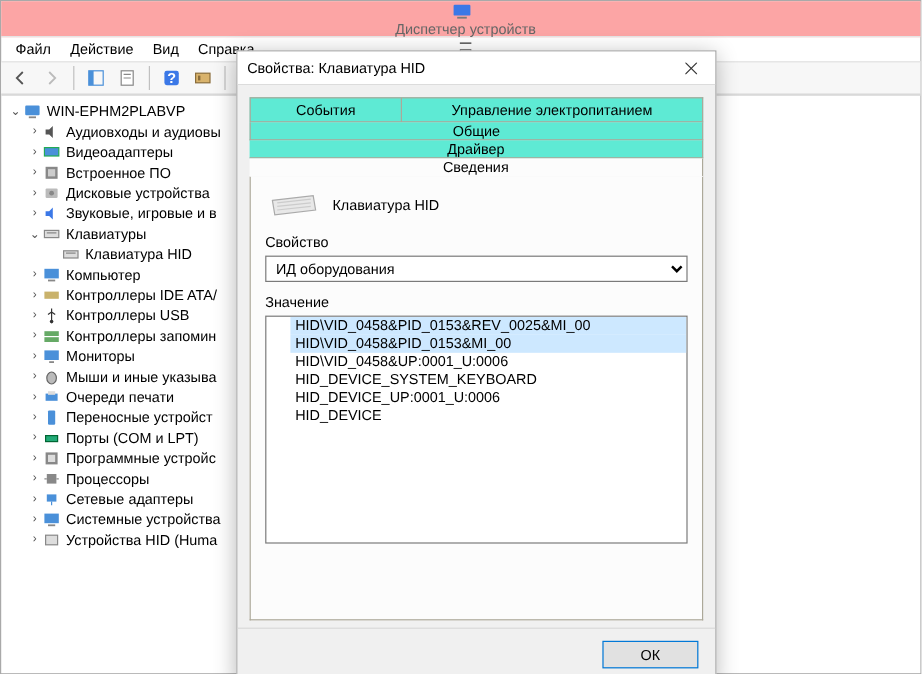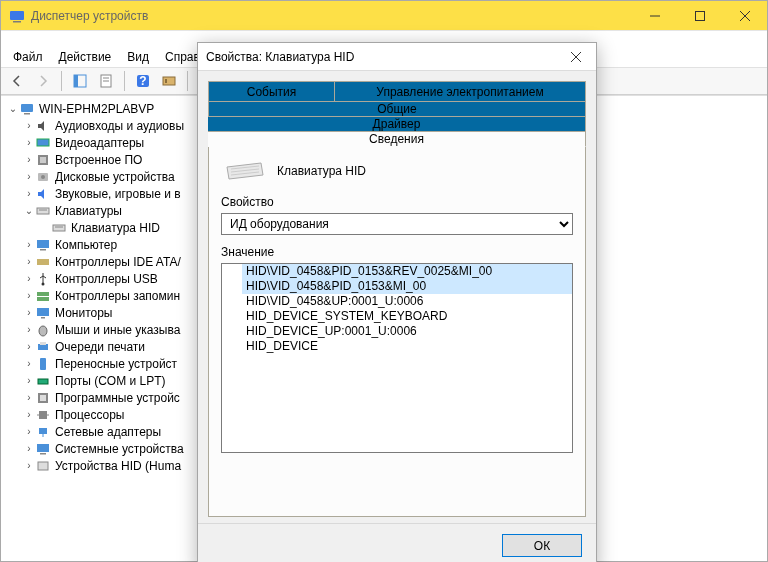--- a/index.html
+++ b/index.html
@@ -1,25 +1,25 @@
 <!DOCTYPE html>
 <html><head>
 <meta charset="utf-8">
 <style>
 * { box-sizing: border-box; margin: 0; padding: 0; font-family: "Segoe UI", Tahoma, sans-serif; font-size: 12px; }
 body { background: #fff; width: 768px; height: 562px; overflow: hidden; position: relative; }
 
 
 .main-window { width: 768px; height: 562px; border: 1px solid #a9a9a9; background: #fff; display: flex; flex-direction: column; }
-.titlebar { height: 30px; background: #fde047; display: flex; align-items: center; padding: 0 0 0 8px; color: #666; border-bottom: 1px solid #e5e5e5; }
+.titlebar { height: 30px; background: #fca5a5; display: flex; align-items: center; padding: 0 0 0 8px; color: #666; border-bottom: 1px solid #e5e5e5; flex-direction: column; }
 .titlebar .icon { width: 16px; height: 16px; margin-right: 6px; display: inline-flex; align-items: center; justify-content: center; }
 .titlebar .spacer { flex: 1; }
 .win-btn { width: 45px; height: 30px; display: inline-flex; align-items: center; justify-content: center; color: #555; }
 
-.menubar { height: 20px; display: flex; align-items: center; padding: 0 4px; gap: 0; margin-top: 16px; }
+.menubar { height: 20px; display: flex; align-items: center; padding: 0 4px; gap: 0; }
 .menubar .menu-item { padding: 2px 8px; color: #000; }
 
 .toolbar { height: 28px; border-top: 1px solid #e1e1e1; border-bottom: 1px solid #d0d0d0; background: #f7f7f7; display: flex; align-items: center; padding: 0 4px; gap: 2px; }
 .tool-btn { width: 24px; height: 24px; display: inline-flex; align-items: center; justify-content: center; border: 1px solid transparent; color: #333; }
 .tool-sep { width: 1px; height: 20px; background: #c0c0c0; margin: 0 4px; }
 
 .content { flex: 1; display: flex; border-top: 1px solid #e0e0e0; }
 .tree { width: 100%; padding: 4px 0 4px 6px; overflow: hidden; }
 .tree-row { display: flex; align-items: center; height: 17px; white-space: nowrap; }
 .tree-row .expander { width: 12px; text-align: center; color: #555; font-size: 10px; }
@@ -30,21 +30,21 @@
 
 
 .dialog { position: absolute; left: 197px; top: 42px; width: 400px; background: #f0f0f0; border: 1px solid #a5a5a5; box-shadow: 0 4px 18px rgba(0,0,0,0.3); display: flex; flex-direction: column; }
 .dlg-title { height: 28px; background: #fff; display: flex; align-items: center; padding: 0 8px; border-bottom: 1px solid #dcdcdc; }
 .dlg-title .spacer { flex: 1; }
 .dlg-close { width: 40px; height: 28px; display: inline-flex; align-items: center; justify-content: center; margin-right: -8px; }
 .dlg-body { padding: 10px 10px 6px 10px; background: #f0f0f0; }
 
 .tab-row { display: flex; }
 .tab-row2 { display: flex; flex-direction: column; }
-.tab { flex: 1; height: 21px; background: #0369a1; border: 1px solid #aca899; display: flex; align-items: center; justify-content: center; position: relative; }
+.tab { flex: 1; height: 21px; background: #5eead4; border: 1px solid #aca899; display: flex; align-items: center; justify-content: center; position: relative; }
 .tab + .tab { border-left: none; }
 .tab-row2 .tab { border-top: none; }
 .tab.active { background: #fcfcfc; border-bottom-color: #fcfcfc; z-index: 1; }
 .tab-content { background: #fcfcfc; border: 1px solid #aca899; border-top: none; padding: 10px 12px 12px 12px; min-height: 370px; }
 
 .dev-hdr { display: flex; align-items: center; gap: 12px; margin: 4px 0 14px 4px; }
 .kb-icon { width: 40px; height: 20px; }
 
 .field-label { margin: 6px 0 4px 0; }
 select.prop { width: 100%; height: 22px; border: 1px solid #7a7a7a; background: #fff; padding: 0 4px; }

